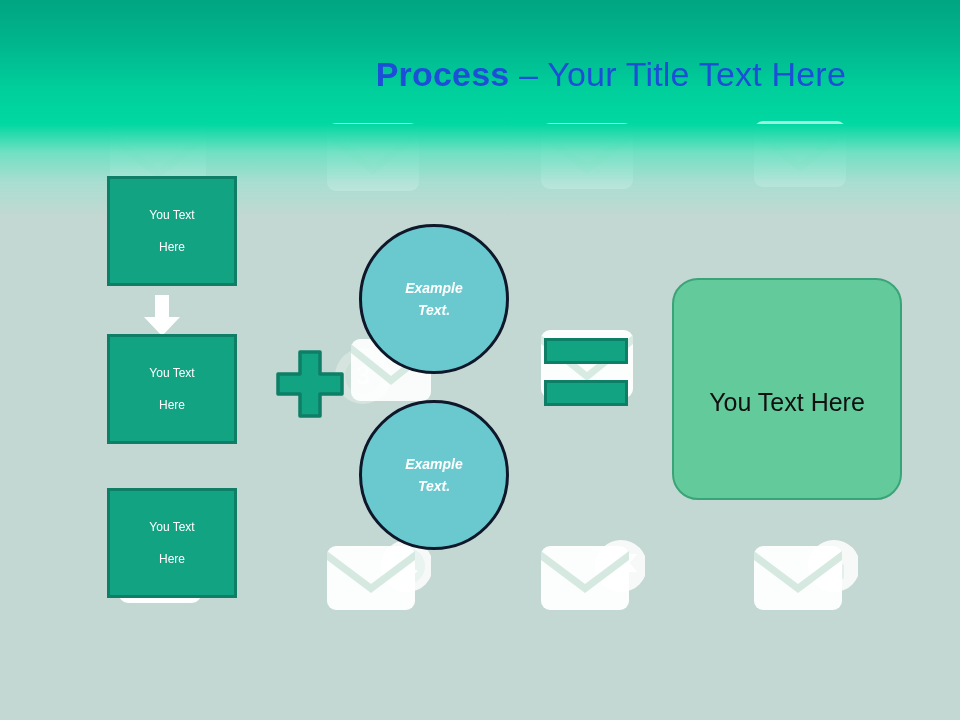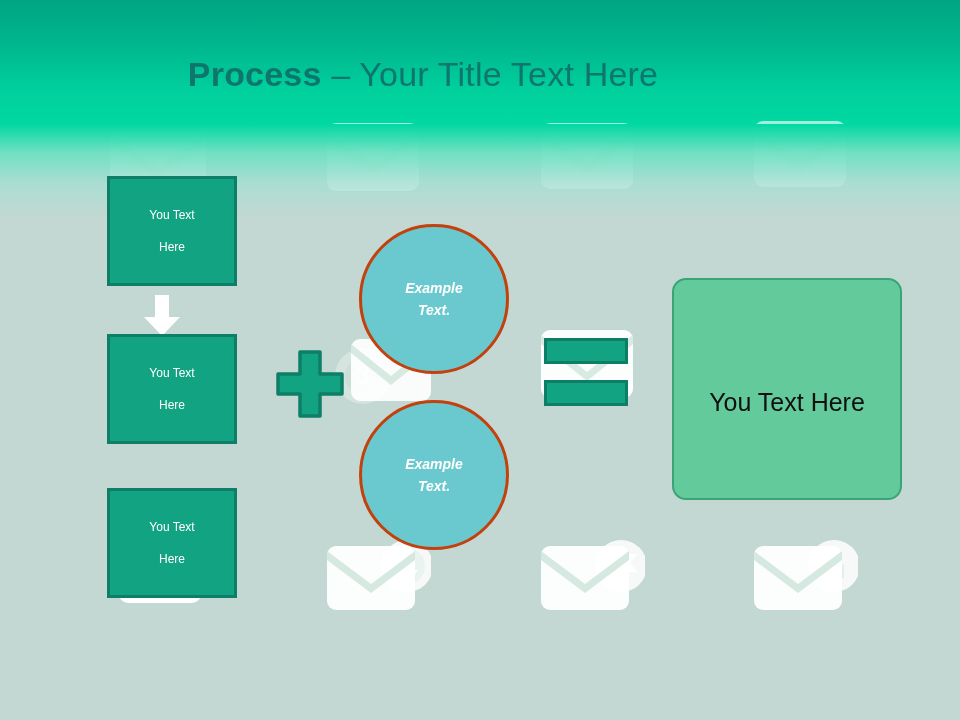--- a/index.html
+++ b/index.html
@@ -46,22 +46,22 @@
     position: absolute;
   }
   .env svg { display: block; }
 
   
   .title {
     position: absolute;
     left: 0;
     top: 52px;
     width: 846px;
-    text-align: center;
-    color: #0f766e;
+    text-align: right;
+    color: #1d4ed8;
     font-size: 34px;
     line-height: 44px;
     letter-spacing: 0.2px;
     white-space: nowrap;
   }
   .title .b { font-weight: bold; }
   .title .n { font-weight: normal; }
 
   
   .sq {
@@ -121,21 +121,21 @@
     box-sizing: border-box;
   }
   #eq-top { left: 544px; top: 338px; }
   #eq-bot { left: 544px; top: 380px; }
 
   
   .circ {
     position: absolute;
     border-radius: 50%;
     background: #69c9ce;
-    border: 3px solid #c2410c;
+    border: 3px solid #0f172a;
     box-sizing: border-box;
     display: flex;
     align-items: center;
     justify-content: center;
     color: #ffffff;
     font-weight: bold;
     font-style: italic;
     font-size: 14px;
     line-height: 22px;
     text-align: center;
@@ -145,21 +145,21 @@
 
   
   .result {
     position: absolute;
     left: 672px;
     top: 278px;
     width: 230px;
     height: 222px;
     background: #63cb9b;
     border: 2px solid #3aa478;
-    border-radius: 14px;
+    border-radius: 26px;
     box-sizing: border-box;
     color: #101010;
     font-size: 25px;
     display: flex;
     align-items: center;
     justify-content: center;
     padding-top: 26px;
   }
 </style>
 </head>

